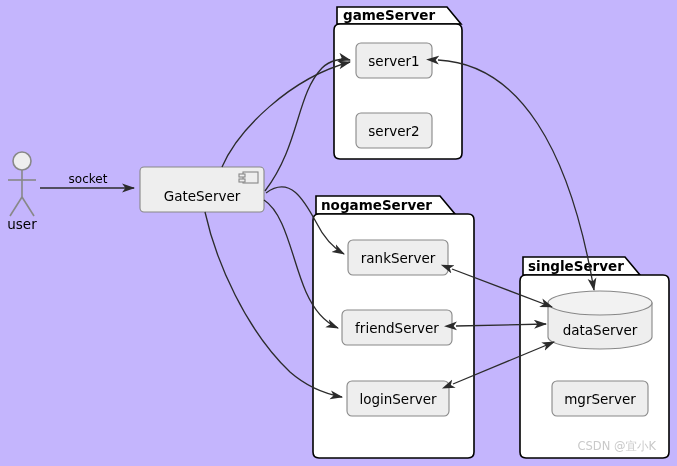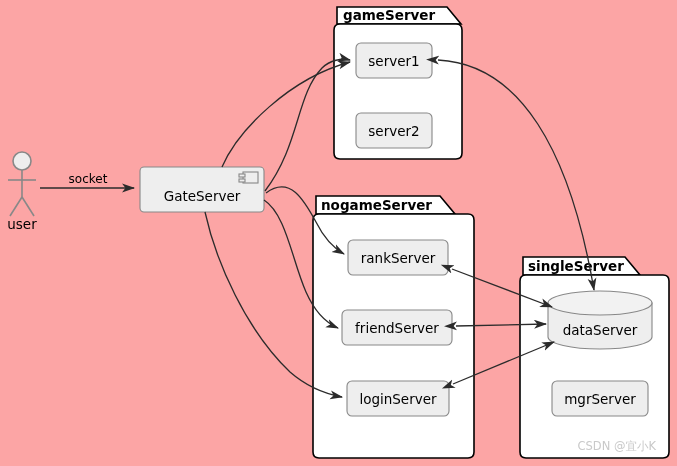--- a/index.html
+++ b/index.html
@@ -7,21 +7,21 @@
     padding: 0;
     background: #ffffff;
   }
   body {
     font-family: "DejaVu Sans", "Liberation Sans", sans-serif;
   }
   #canvas {
     position: relative;
     width: 677px;
     height: 466px;
-    background: #fca5a5;
+    background: #c4b5fd;
     overflow: hidden;
   }
   svg.diagram {
     position: absolute;
     top: 0;
     left: 0;
     width: 677px;
     height: 466px;
   }
   .pkg-fill { fill: #ffffff; stroke: #000000; stroke-width: 1.6; }

